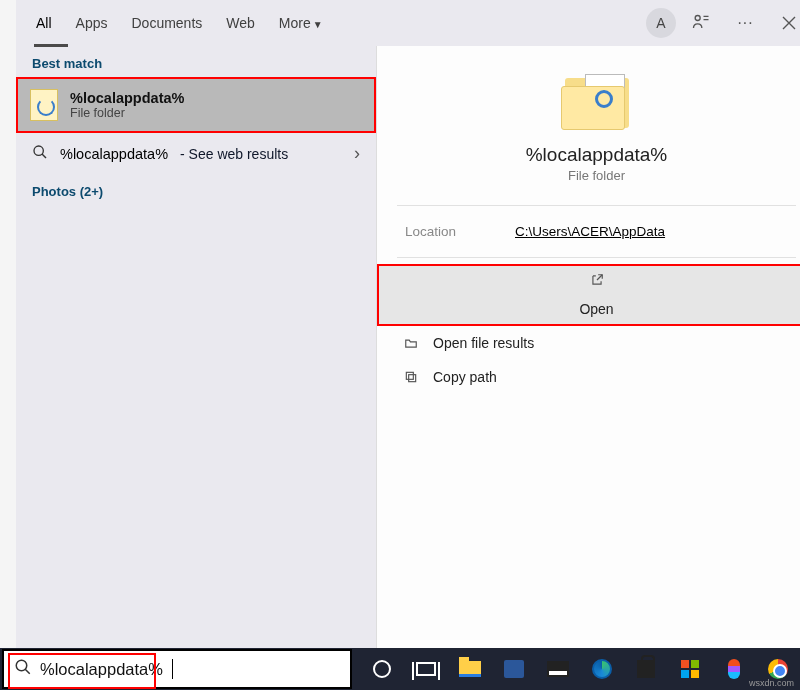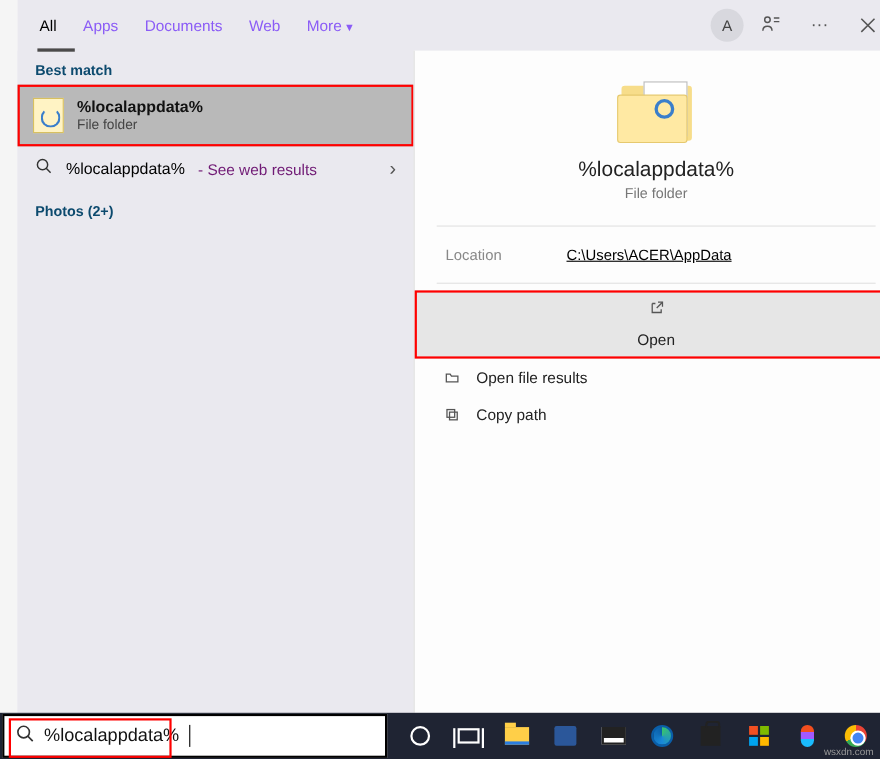--- a/index.html
+++ b/index.html
@@ -1,21 +1,21 @@
 <!DOCTYPE html>
 <html><head>
 <meta charset="utf-8">
 <style>
 * { box-sizing: border-box; margin: 0; padding: 0; font-family: "Segoe UI", Arial, sans-serif; }
 body { width: 800px; height: 690px; background: #f5f5f5; position: relative; overflow: hidden; }
 
 .panel { position: absolute; top: 0; left: 16px; width: 800px; height: 648px; background: #eae9ef; display: flex; flex-direction: column; }
 
 .tabs { display: flex; align-items: center; height: 46px; padding: 0 8px; }
-.tab { padding: 10px 12px; font-size: 14px; color: #8b5cf6; cursor: pointer; }
+.tab { padding: 10px 12px; font-size: 14px; color: #404040; cursor: pointer; }
 .tab.active { color: #000; }
 .tab-underline { position: absolute; top: 44px; left: 18px; width: 34px; height: 3px; background: #4b4a4a; }
 .more-chev { margin-left: 2px; font-size: 10px; }
 .top-right { margin-left: auto; display: flex; align-items: center; gap: 6px; }
 .avatar { width: 30px; height: 30px; border-radius: 50%; background: #d8d8de; display: flex; align-items: center; justify-content: center; font-size: 14px; color: #444; }
 .icon-btn { width: 38px; height: 38px; display: flex; align-items: center; justify-content: center; color: #555; }
 
 .cols { display: flex; flex: 1; }
 .left { width: 360px; background: #eae9ef; }
 .right { flex: 1; background: #fdfdfd; border-left: 1px solid #ddd; display: flex; flex-direction: column; }
@@ -24,21 +24,21 @@
 
 .best-match { display: flex; align-items: center; height: 56px; background: #b9b9b9; padding: 0 14px; gap: 12px; outline: 2px solid red; outline-offset: -2px; margin: 0; }
 .bm-icon { width: 28px; height: 32px; background: #fff3c4; border: 1px solid #d8c060; position: relative; }
 .bm-icon::after { content:""; position:absolute; top:8px; left:6px; width:14px; height:14px; border:2px solid #3a7ecb; border-radius:50%; border-top-color:transparent; }
 .bm-text .t1 { font-size: 14.5px; font-weight: 600; color: #111; }
 .bm-text .t2 { font-size: 12.5px; color: #444; }
 
 .web-row { display: flex; align-items: center; padding: 10px 16px; gap: 12px; }
 .web-row .mag { color: #333; }
 .web-row .txt { font-size: 14.5px; }
-.web-row .sub { color: #701a75; font-size: 14px; }
+.web-row .sub { color: #0f172a; font-size: 14px; }
 .web-row .chev { margin-left: auto; color: #555; font-size: 18px; }
 
 .preview-top { display: flex; flex-direction: column; align-items: center; padding: 26px 0 22px; }
 .big-folder { width: 72px; height: 58px; position: relative; }
 .big-folder .back { position:absolute; left:4px; top:6px; width:64px; height:50px; background:#f7dd8a; border-radius:3px; }
 .big-folder .front { position:absolute; left:0; top:14px; width:64px; height:44px; background:#ffe9a3; border-radius:3px; border:1px solid #e6c96f; }
 .big-folder .page { position:absolute; left:24px; top:2px; width:40px; height:50px; background:#fff; border:1px solid #bbb; }
 .big-folder .gear { position:absolute; left:34px; top:18px; width:18px; height:18px; border:3px solid #3a7ecb; border-radius:50%; }
 .preview-title { font-size: 19px; color: #222; margin-top: 14px; }
 .preview-sub { font-size: 13px; color: #777; margin-top: 2px; }

